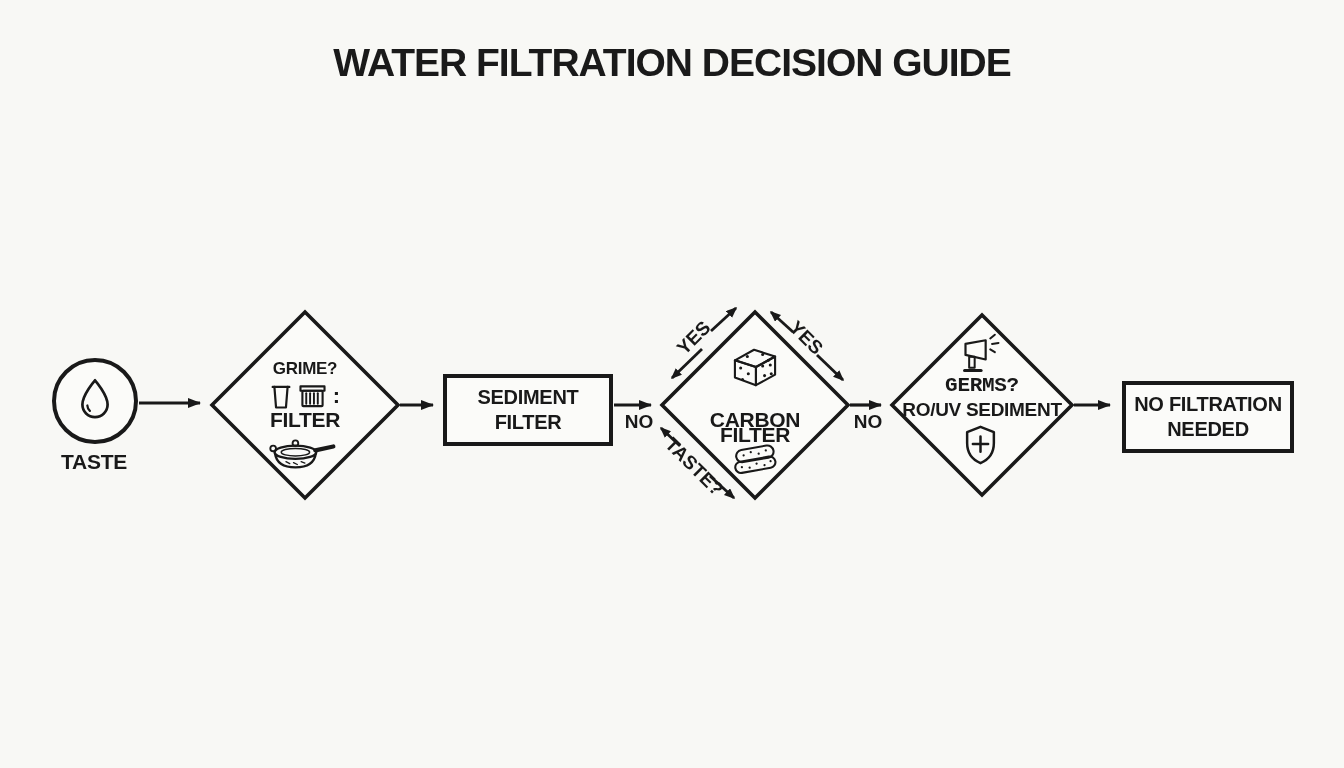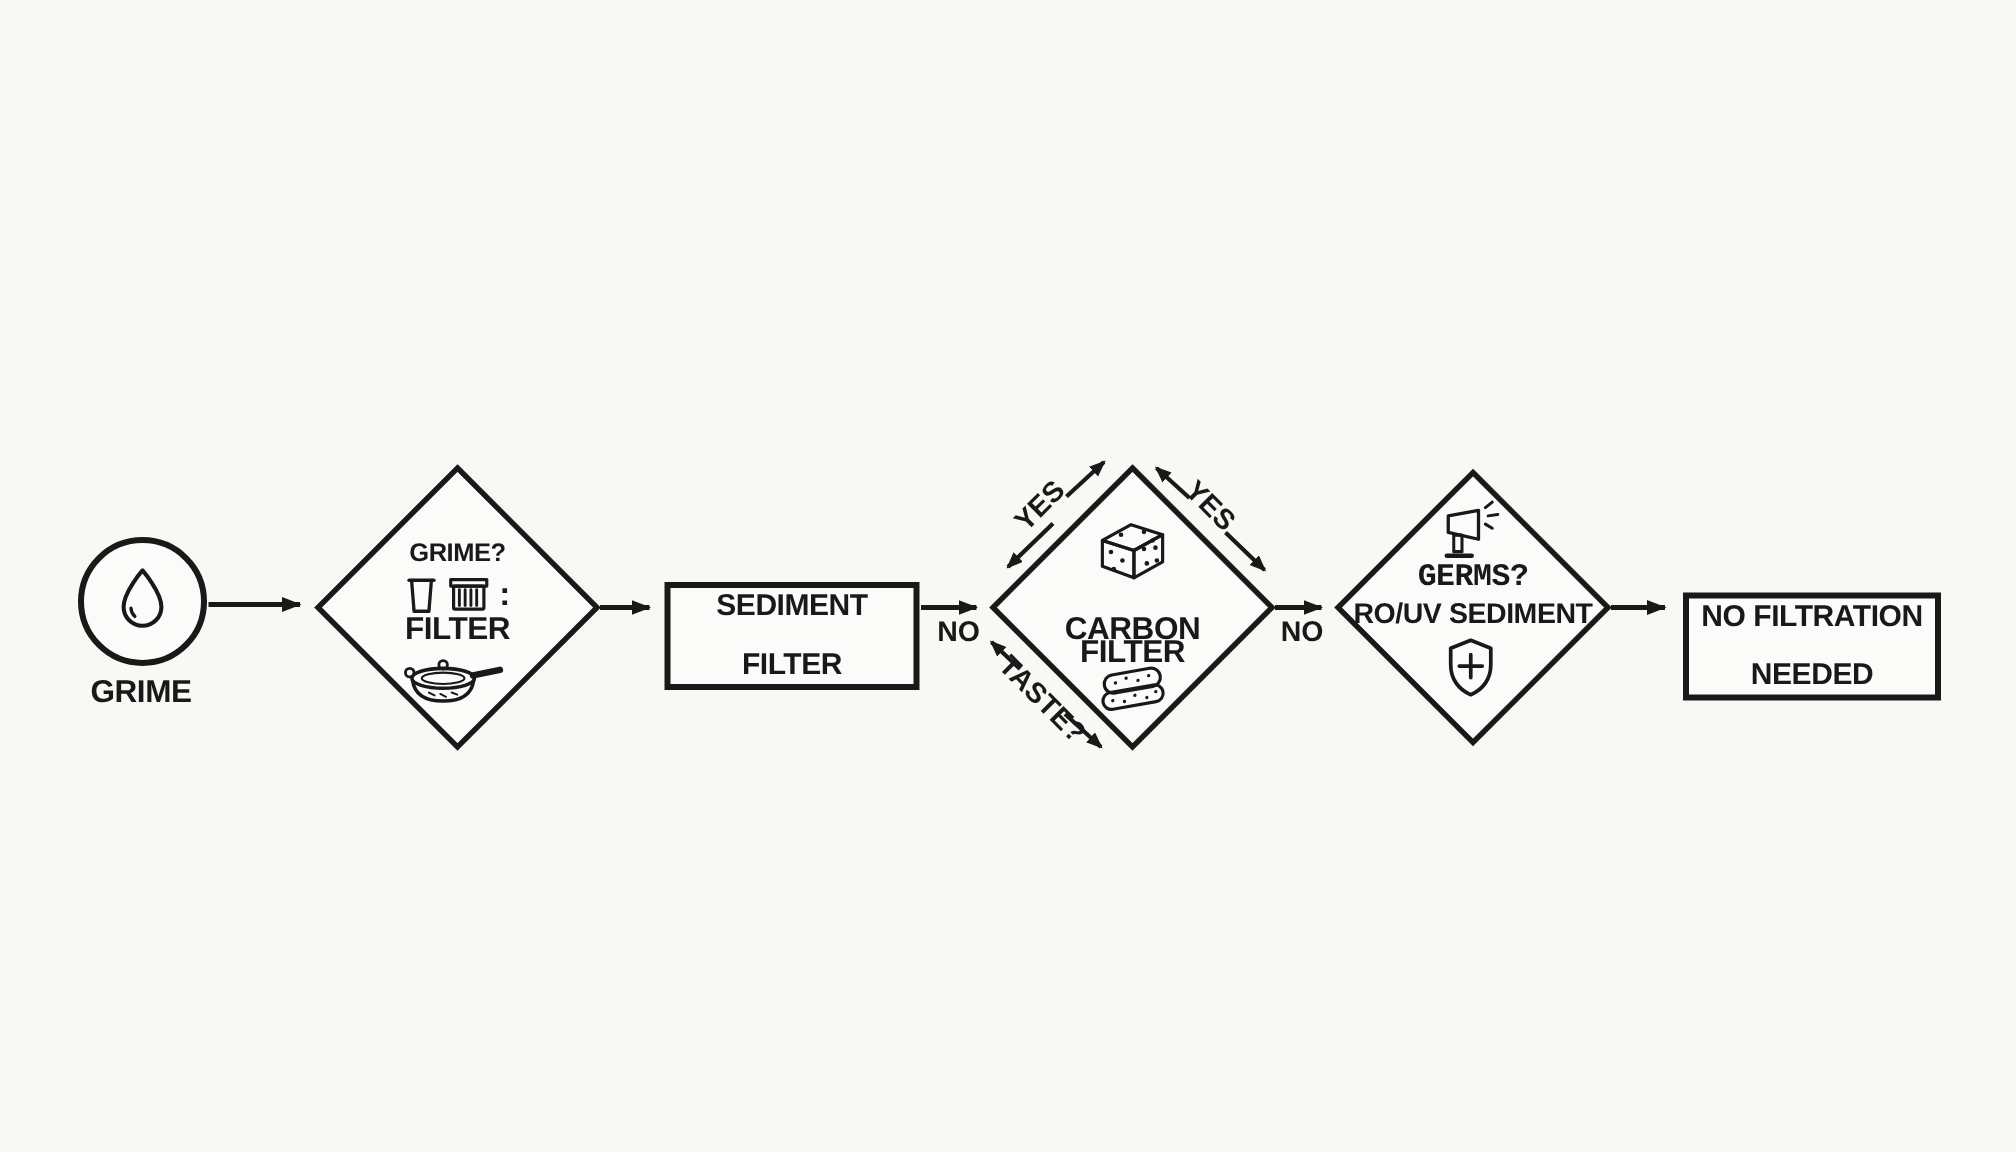--- a/index.html
+++ b/index.html
@@ -14,39 +14,40 @@
   .canvas{position:absolute;left:0;top:0;width:1344px;height:768px;}
   .title{
     position:absolute;left:0;top:41px;width:1344px;
     text-align:center;font-size:39px;font-weight:bold;
     letter-spacing:-1px;color:#1a1a1a;
   }
   .svg-layer{position:absolute;left:0;top:0;width:1344px;height:768px;}
   .node-label{position:absolute;font-weight:bold;color:#191919;text-align:center;letter-spacing:-0.3px;}
   .box{
     position:absolute;border:4px solid #191919;background:#fbfbf9;
-    display:flex;flex-direction:column;align-items:center;justify-content:space-between;
-    font-weight:bold;font-size:20px;line-height:25px;text-align:center;letter-spacing:-0.3px;margin-top:14px;
+    display:flex;flex-direction:column;align-items:center;justify-content:center;
+    font-weight:bold;font-size:20px;line-height:25px;text-align:center;letter-spacing:-0.3px;
   }
   .circle{
     position:absolute;border:4px solid #191919;border-radius:50%;
     background:#fbfbf9;display:flex;align-items:center;justify-content:center;
   }
   .edge-label{position:absolute;font-weight:bold;font-size:19px;color:#191919;text-align:center;}
   .rot-neg45{transform:rotate(-45deg);}
   .rot-pos45{transform:rotate(45deg);}
   .icon-row{position:absolute;display:flex;align-items:center;justify-content:center;gap:6px;}
   .colon{font-size:22px;font-weight:bold;line-height:22px;}
   svg.icon{display:block;}
 </style>
 </head>
 <body>
 
 <div class="canvas">
 
+  <div class="title">WATER FILTRATION DECISION GUIDE</div>
 
   <svg class="svg-layer" width="1344" height="768" viewBox="0 0 1344 768">
     <defs>
       <marker id="ah" markerUnits="userSpaceOnUse" markerWidth="18" markerHeight="14" refX="12" refY="5" orient="auto">
         <path d="M0 0 L13 5 L0 10 Z" fill="#191919"></path>
       </marker>
       <marker id="ah2" markerUnits="userSpaceOnUse" markerWidth="15" markerHeight="12" refX="9.5" refY="4.5" orient="auto">
         <path d="M0 0 L11 4.5 L0 9 Z" fill="#191919"></path>
       </marker>
     </defs>
@@ -68,21 +69,21 @@
     <line x1="680" y1="446" x2="661" y2="428" stroke="#191919" stroke-width="2.8" marker-end="url(#ah2)"></line>
     <line x1="710" y1="476" x2="734" y2="498" stroke="#191919" stroke-width="2.8" marker-end="url(#ah2)"></line>
   </svg>
 
   <div class="circle" style="left:52px;top:358px;width:78px;height:78px;">
     <svg class="icon" width="36" height="48" viewBox="0 0 40 52" fill="none" stroke="#191919" stroke-linecap="round" stroke-linejoin="round">
       <path d="M20 3 C20 3 6 19 6 30 a14 14 0 0 0 28 0 C34 19 20 3 20 3 Z" stroke-width="3"></path>
       <path d="M11.5 31 a8.5 8.5 0 0 0 2.8 6" stroke-width="2.5"></path>
     </svg>
   </div>
-  <div class="node-label" style="left:42px;top:450px;width:104px;font-size:21px;">GRIME</div>
+  <div class="node-label" style="left:42px;top:450px;width:104px;font-size:21px;">TASTE</div>
 
   <div class="node-label" style="left:225px;top:359px;width:160px;font-size:17px;">GRIME?</div>
   <div class="icon-row" style="left:250px;top:380px;width:110px;height:32px;">
     <svg class="icon" width="22" height="29" viewBox="0 0 24 30" fill="none" stroke="#191919" stroke-linecap="round" stroke-linejoin="round">
       <path d="M3 4.5 H21" stroke-width="2.6"></path>
       <path d="M4.8 4.5 L6.6 27 H17.4 L19.2 4.5" stroke-width="2.4"></path>
     </svg>
     <svg class="icon" width="29" height="25" viewBox="0 0 30 26" fill="none" stroke="#191919" stroke-linecap="round" stroke-linejoin="round">
       <rect x="2.5" y="2.5" width="25" height="4.5" stroke-width="2.2"></rect>
       <rect x="4.5" y="7" width="21" height="16" rx="1" stroke-width="2.2"></rect>

